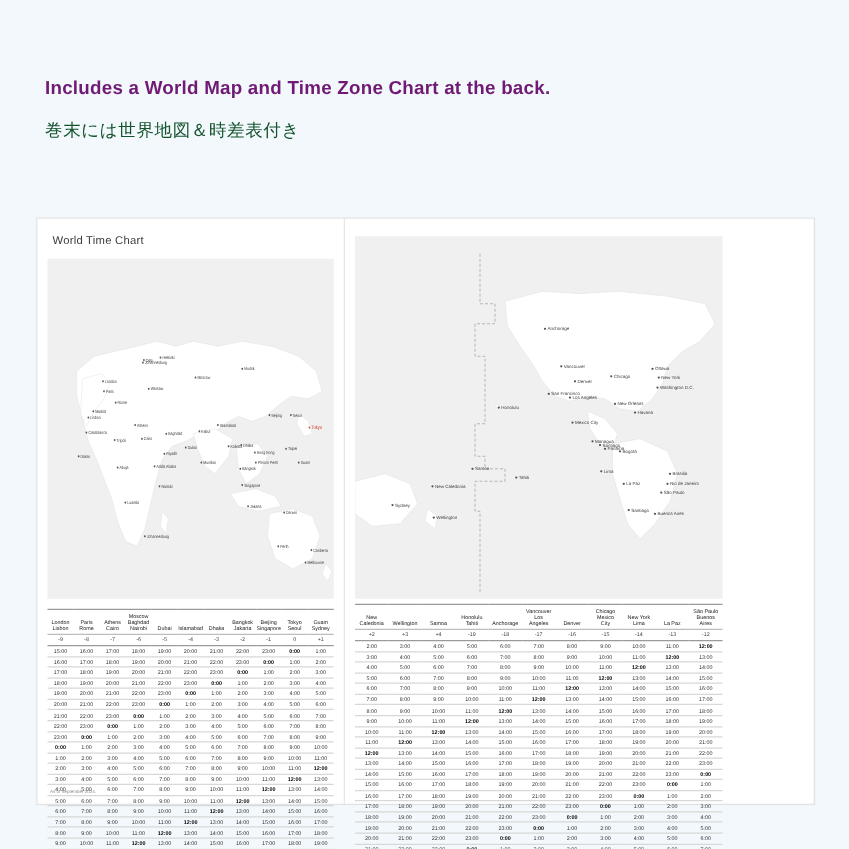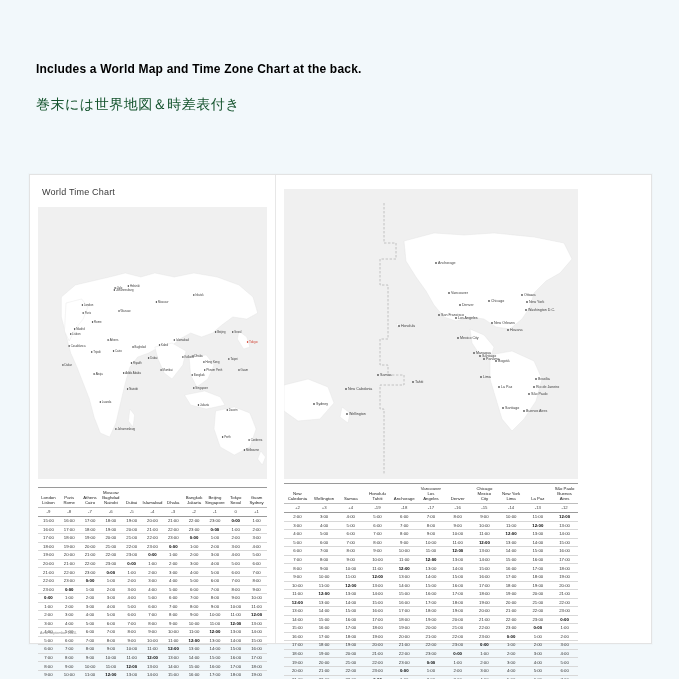--- a/index.html
+++ b/index.html
@@ -6,21 +6,21 @@
   body{
     width:679px;height:679px;
     background:#f2f8fb;
     font-family:"Liberation Sans", sans-serif;
     color:#2b2b2b;
     overflow:hidden;
     position:relative;
   }
   .headline{
     position:absolute;left:36px;top:62px;
-    font-size:12px;font-weight:bold;letter-spacing:.2px;color:#000000;text-align:center;
+    font-size:15px;font-weight:bold;letter-spacing:.2px;color:#701a75;text-align:center;
   }
   .subhead{
     position:absolute;left:36px;top:96px;
     font-size:14px;color:#14532d;letter-spacing:.5px;
   }
   .sheet{
     position:absolute;left:29px;top:174px;width:621px;height:468px;
     background:#ffffff;border:1px solid #e3e3e3;
     box-shadow:0 0 0 1px rgba(0,0,0,0.01);
     display:flex;

